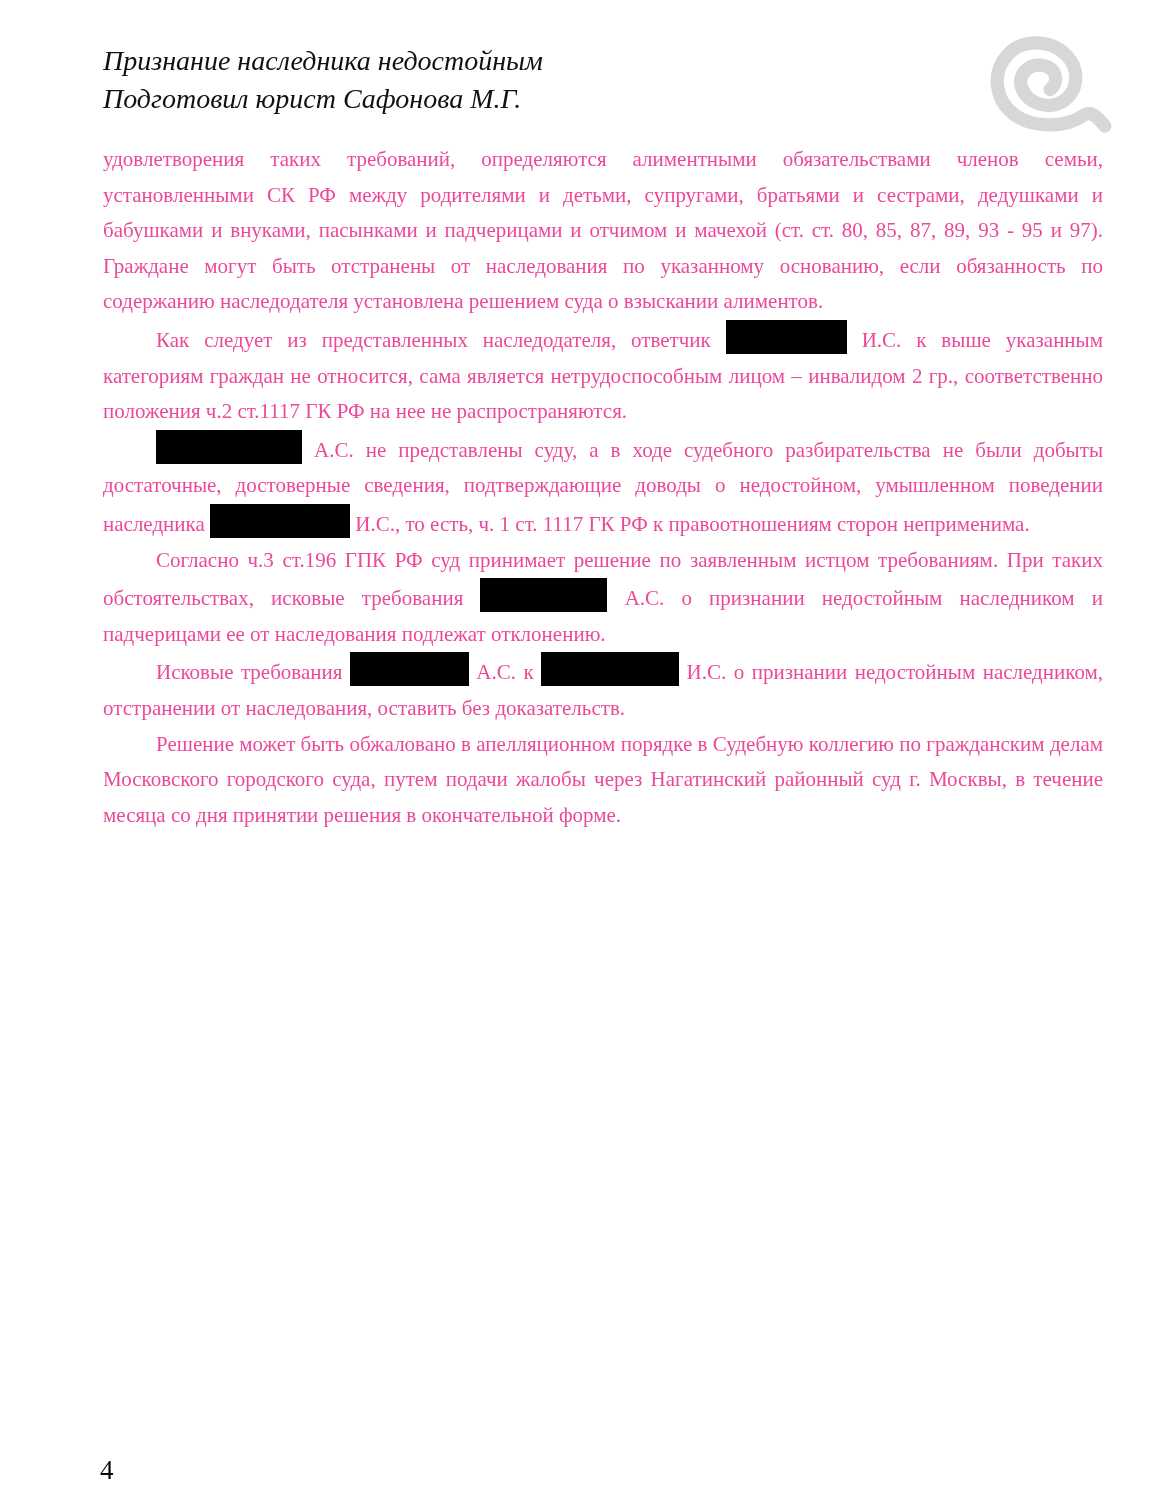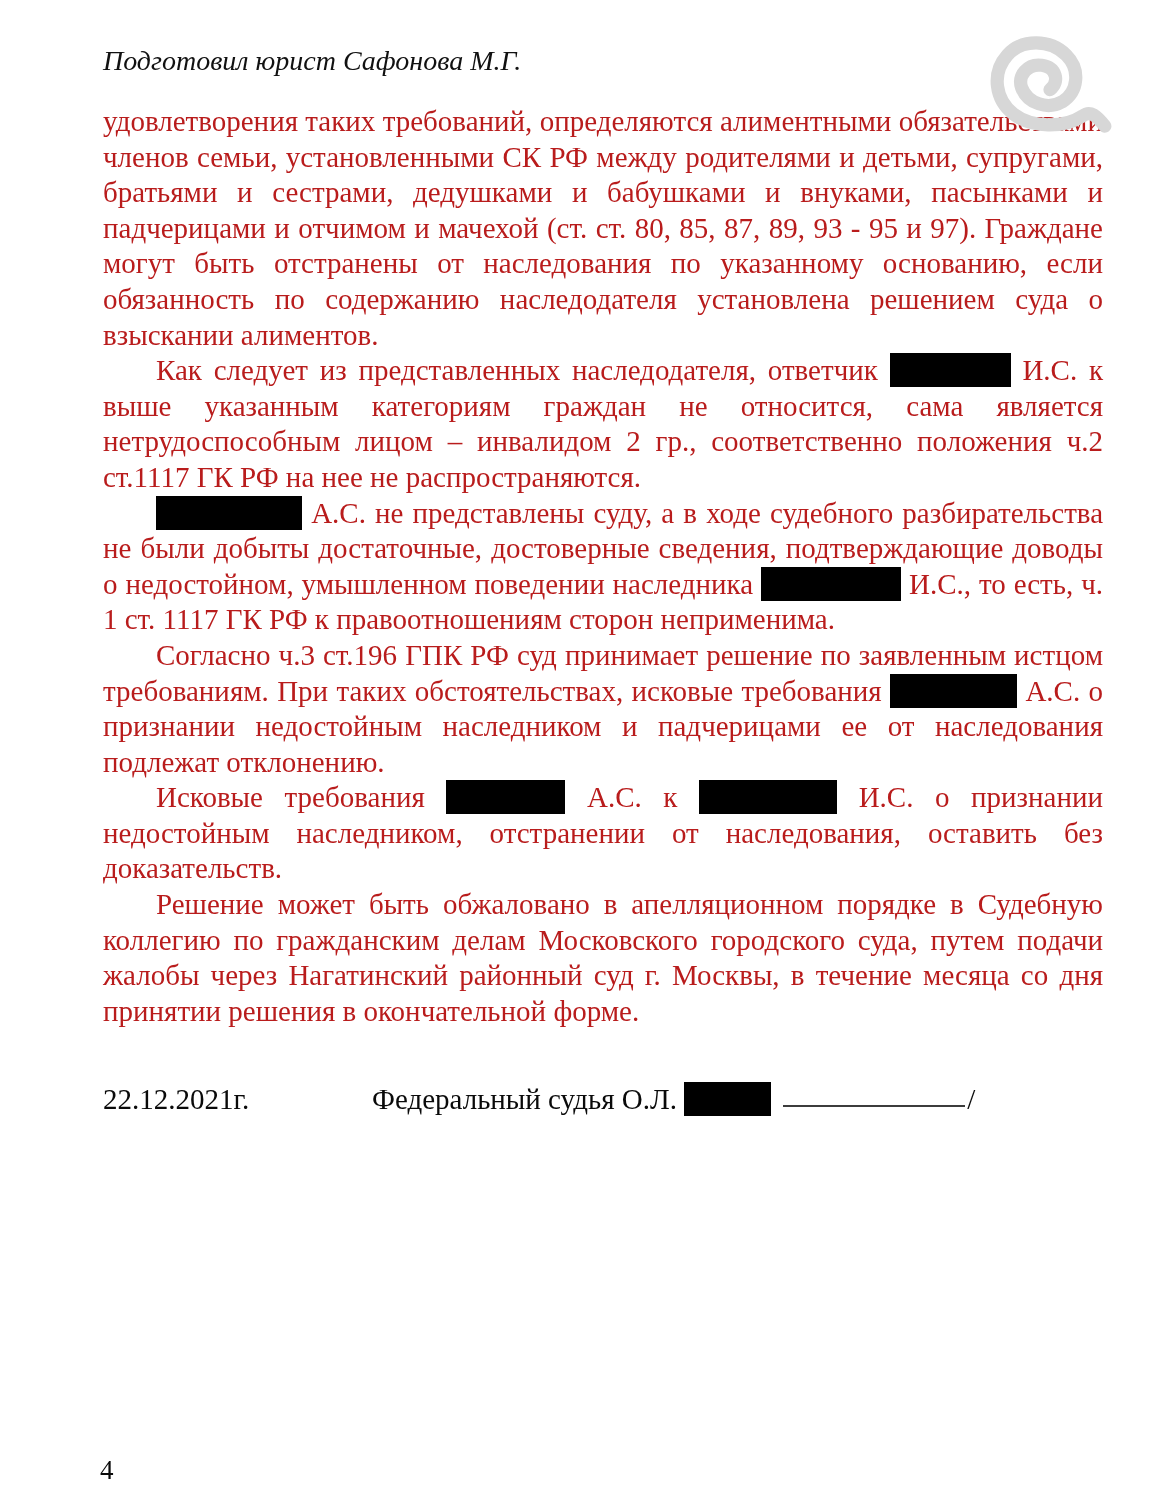--- a/index.html
+++ b/index.html
@@ -26,24 +26,24 @@
   .doc-header .hline { display: block; }
   .logo {
     position: absolute;
     top: 26px;
     left: 983px;
     width: 132px;
     height: 108px;
   }
   .content {
     margin: 24px 56px 0 103px;
-    font-size: 29px;
+    font-size: 21px;
     line-height: 35.6px;
     text-align: justify;
-    color: #b91c1c;
+    color: #ec4899;
   }
   .para { margin: 0; text-indent: 53px; }
   .para.noindent { text-indent: 0; }
   .ruling-heading {
     margin: 0;
     text-align: center;
     text-indent: 0;
     letter-spacing: 1px;
   }
   .redact {
@@ -95,20 +95,21 @@
              C44 36 34 48 38 60
              C44 76 64 82 78 74
              C94 64 96 42 82 28
              C66 12 38 12 24 28
              C8 46 12 72 30 86
              C48 100 80 100 98 88
              C106 82 112 88 120 98" fill="none" stroke="#d7d7d7" stroke-width="13" stroke-linecap="round" stroke-linejoin="round"></path>
   </svg>
 
   <div class="doc-header">
+    <span class="hline">Признание наследника недостойным</span>
     <span class="hline">Подготовил юрист Сафонова М.Г.</span>
   </div>
 
   <div class="content">
 
     <p class="para noindent"><span>удовлетворения таких требований, определяются алиментными обязательствами членов семьи, установленными СК РФ между родителями и детьми, супругами, братьями и сестрами, дедушками и бабушками и внуками, пасынками и падчерицами и отчимом и мачехой (ст. ст. 80, 85, 87, 89, 93 - 95 и 97). Граждане могут быть отстранены от наследования по указанному основанию, если обязанность по содержанию наследодателя установлена решением суда о взыскании алиментов.</span></p>
 
     <p class="para"><span>Как следует из представленных наследодателя, ответчик</span>
       <span class="redact rw-121"></span>
       <span>И.С. к выше указанным  категориям граждан не относится, сама является нетрудоспособным лицом – инвалидом 2 гр.,  соответственно положения ч.2 ст.1117 ГК РФ на нее не распространяются.</span></p>
@@ -127,21 +128,16 @@
     <p class="para"><span>Исковые требования</span>
       <span class="redact rw-119"></span>
       <span>А.С. к</span>
       <span class="redact rw-138"></span>
       <span>И.С. о признании недостойным наследником, отстранении от наследования, оставить без доказательств.</span></p>
 
     <p class="para"><span>Решение может быть обжаловано в апелляционном порядке в Судебную коллегию по гражданским делам Московского городского суда, путем подачи жалобы через Нагатинский районный суд г. Москвы, в течение месяца со дня принятии решения в окончательной форме.</span></p>
 
   </div>
 
-  <div class="sig-row">
-    <span class="sig-date">22.12.2021г.</span>
-    <span class="sig-judge"><span>Федеральный судья О.Л.</span>
-      <span class="redact rw-87"></span><span class="sig-line"></span><span>/</span></span>
-  </div>
 
   <div class="page-number">4</div>
 
 </div>
 
 </body></html>

